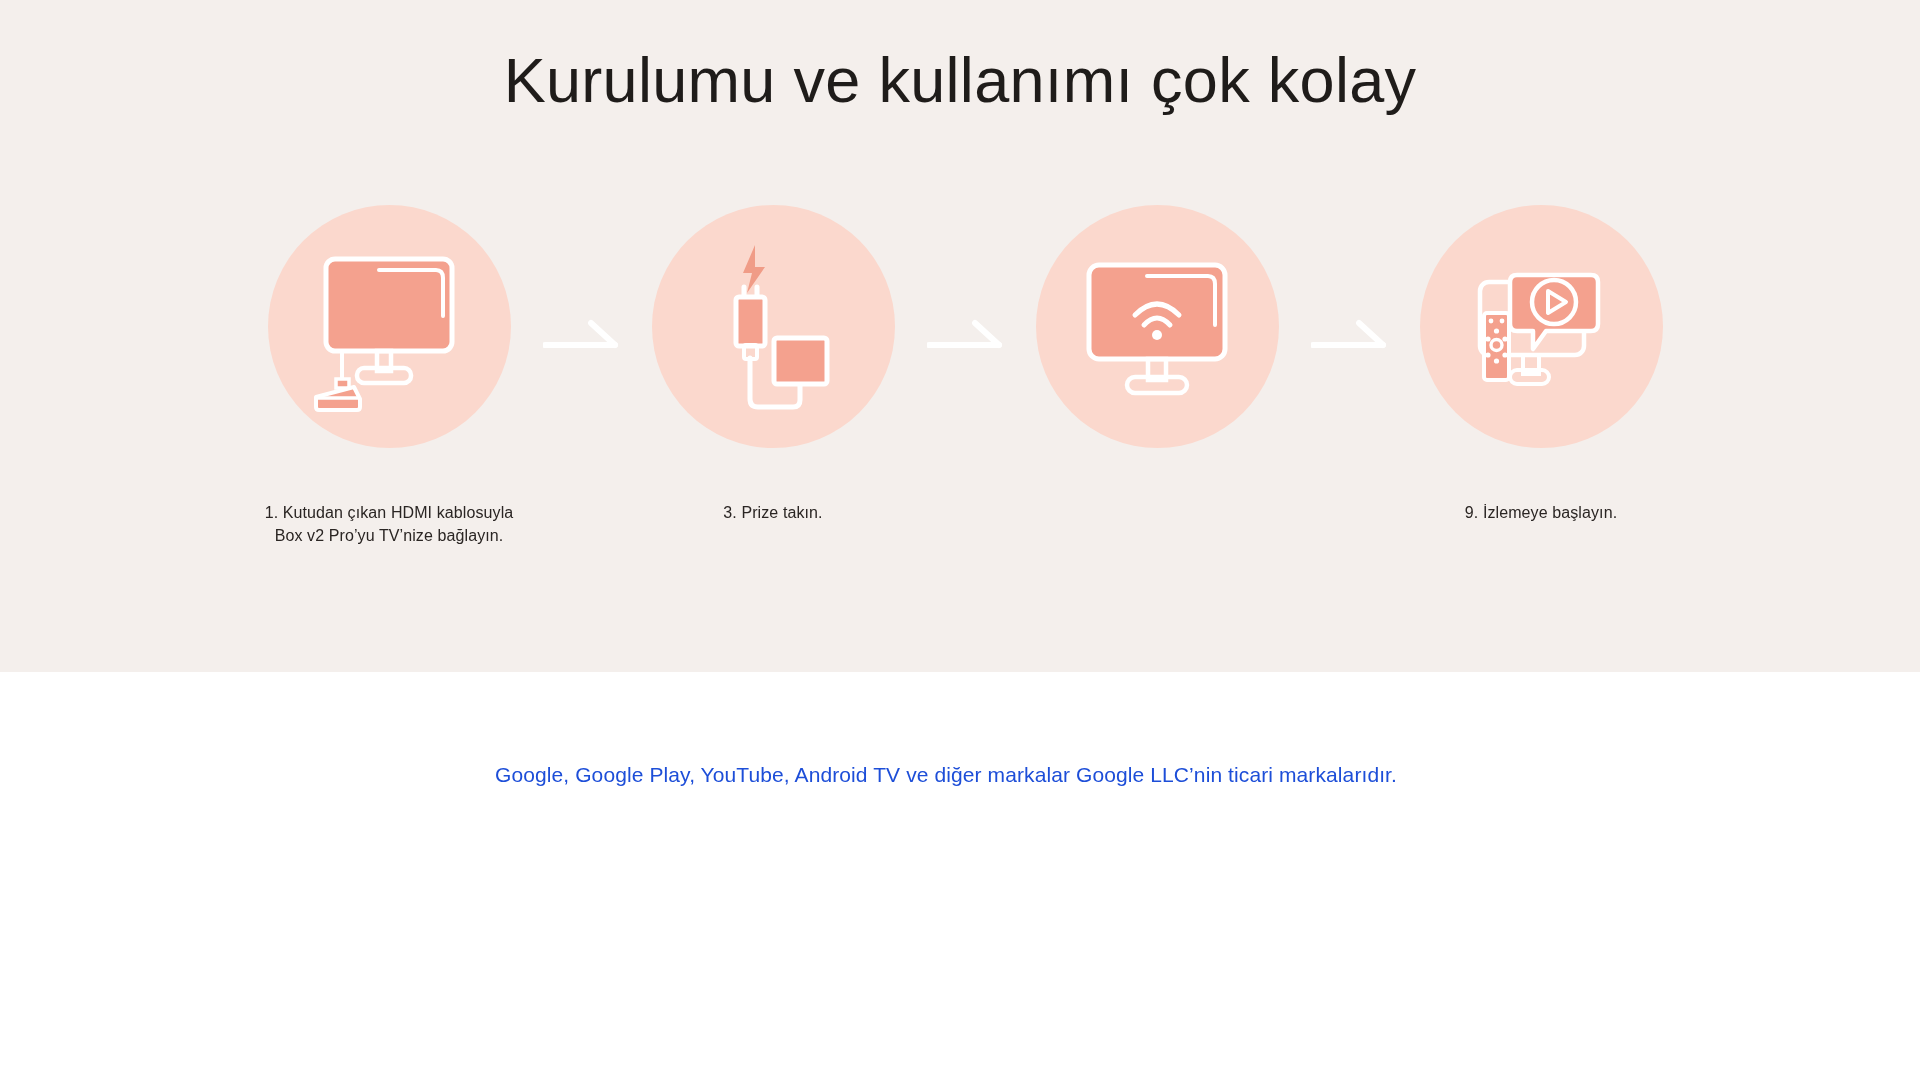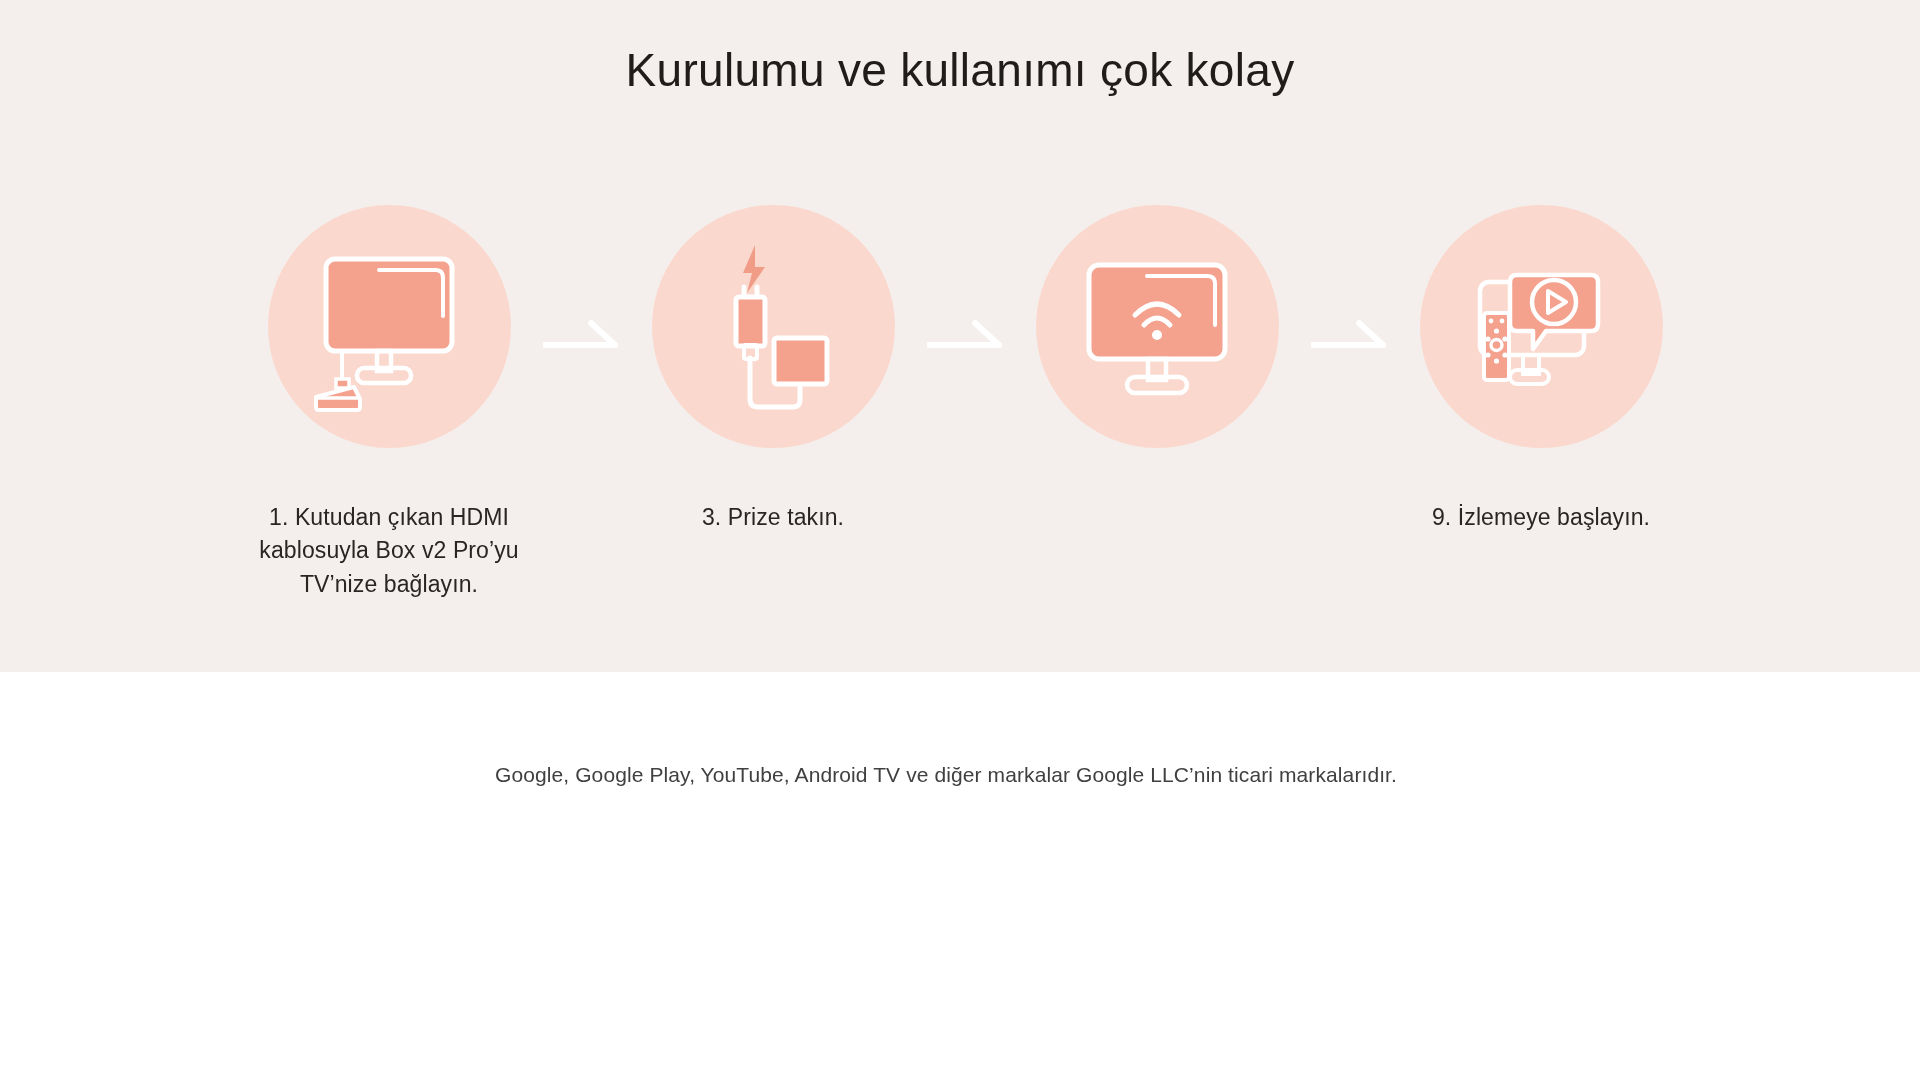--- a/index.html
+++ b/index.html
@@ -28,21 +28,21 @@
     height: 672px;
     background: #F4EFEC;
   }
 
   .page-title {
     position: absolute;
     left: 0;
     top: 42px;
     width: 1920px;
     text-align: center;
-    font-size: 46px;
+    font-size: 63px;
     line-height: 1.22;
     font-weight: 400;
     letter-spacing: 0.3px;
     color: #1f1c1a;
     font-family: "Liberation Sans", sans-serif;
   }
 
   
   .steps-row {
     position: absolute;
@@ -72,21 +72,21 @@
     align-items: center;
     justify-content: center;
     position: relative;
   }
 
   .step-circle svg { display: block; }
 
   .step-caption {
     margin-top: 53px;
     text-align: center;
-    font-size: 23px;
+    font-size: 16px;
     line-height: 1.45;
     color: #2a2523;
     font-family: "Liberation Sans", sans-serif;
     letter-spacing: 0.1px;
     max-width: 280px;
   }
 
   .step-1 .step-caption { max-width: 290px; }
   .step-3 .step-caption { max-width: 175px; }
 
@@ -111,21 +111,21 @@
   }
 
   .footer-note {
     position: absolute;
     left: 0;
     top: 88px;
     width: 1892px;
     text-align: center;
     font-size: 21px;
     line-height: 1.4;
-    color: #404040;
+    color: #1d4ed8;
     letter-spacing: 0.1px;
     font-family: "Liberation Sans", sans-serif;
   }
 </style>
 </head>
 <body>
 
 <div id="page">
 
   <section class="hero-section">

